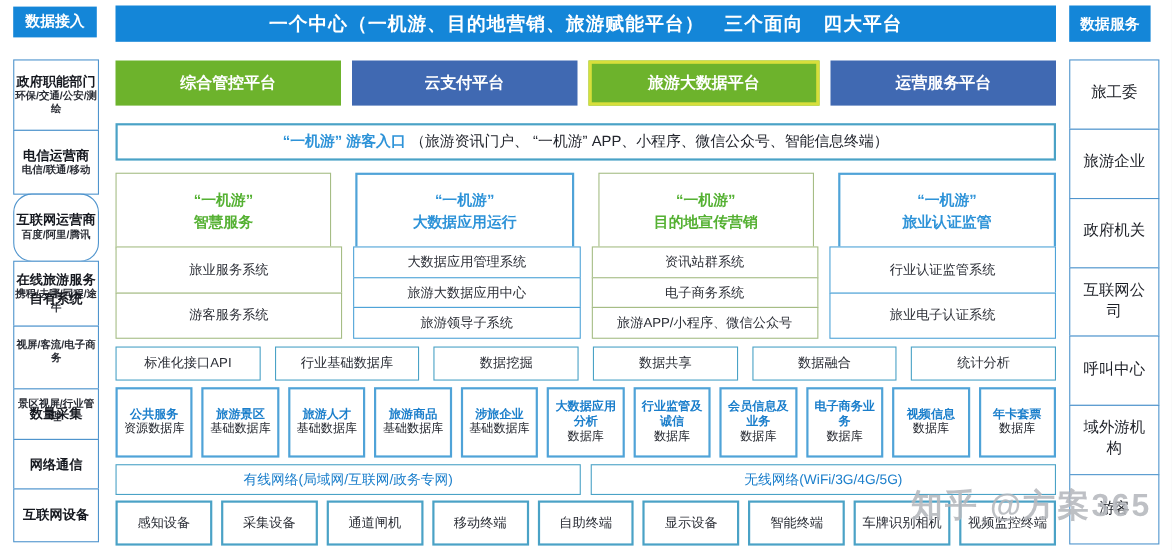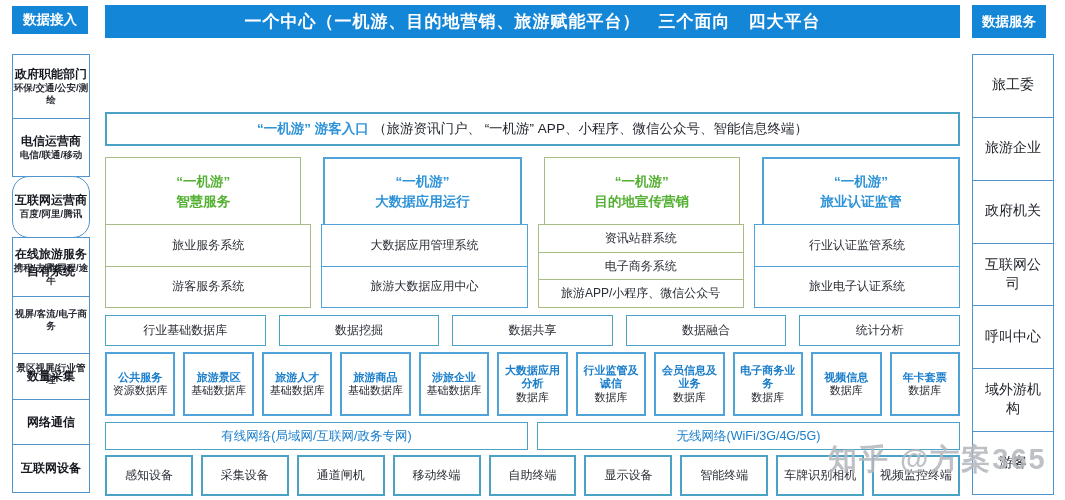--- a/index.html
+++ b/index.html
@@ -113,20 +113,26 @@
     <div class="rail-item">
       <span class="rail-label">网络通信</span>
     </div>
     <div class="rail-item">
       <span class="rail-label">互联网设备</span>
     </div>
   </div>
 
   <div class="main-row top-bar">一个中心（一机游、目的地营销、旅游赋能平台）　三个面向　四大平台</div>
 
+  <div class="main-row platforms">
+    <div class="plat green">综合管控平台</div>
+    <div class="plat blue">云支付平台</div>
+    <div class="plat green yellow-border">旅游大数据平台</div>
+    <div class="plat blue">运营服务平台</div>
+  </div>
 
   <div class="main-row entry">
     <span class="e-hl">“一机游” 游客入口</span>
     <span class="e-rest">（旅游资讯门户、 “一机游” APP、小程序、微信公众号、智能信息终端）</span>
   </div>
 
   <div class="main-row col-headers">
     <div class="colhead g">
       <span>“一机游”</span>
       <span>智慧服务</span>
@@ -146,33 +152,35 @@
   </div>
 
   <div class="main-row stacks">
     <div class="stack g">
       <div class="sys">旅业服务系统</div>
       <div class="sys">游客服务系统</div>
     </div>
     <div class="stack b">
       <div class="sys">大数据应用管理系统</div>
       <div class="sys">旅游大数据应用中心</div>
+      <div class="sys">旅游领导子系统</div>
     </div>
     <div class="stack g">
       <div class="sys">资讯站群系统</div>
       <div class="sys">电子商务系统</div>
       <div class="sys">旅游APP/小程序、微信公众号</div>
     </div>
     <div class="stack b">
       <div class="sys">行业认证监管系统</div>
       <div class="sys">旅业电子认证系统</div>
     </div>
   </div>
 
   <div class="main-row tools">
+    <div class="tool">标准化接口API</div>
     <div class="tool">行业基础数据库</div>
     <div class="tool">数据挖掘</div>
     <div class="tool">数据共享</div>
     <div class="tool">数据融合</div>
     <div class="tool">统计分析</div>
   </div>
 
   <div class="main-row dbs">
     <div class="db">
       <span class="db-t">公共服务</span>

